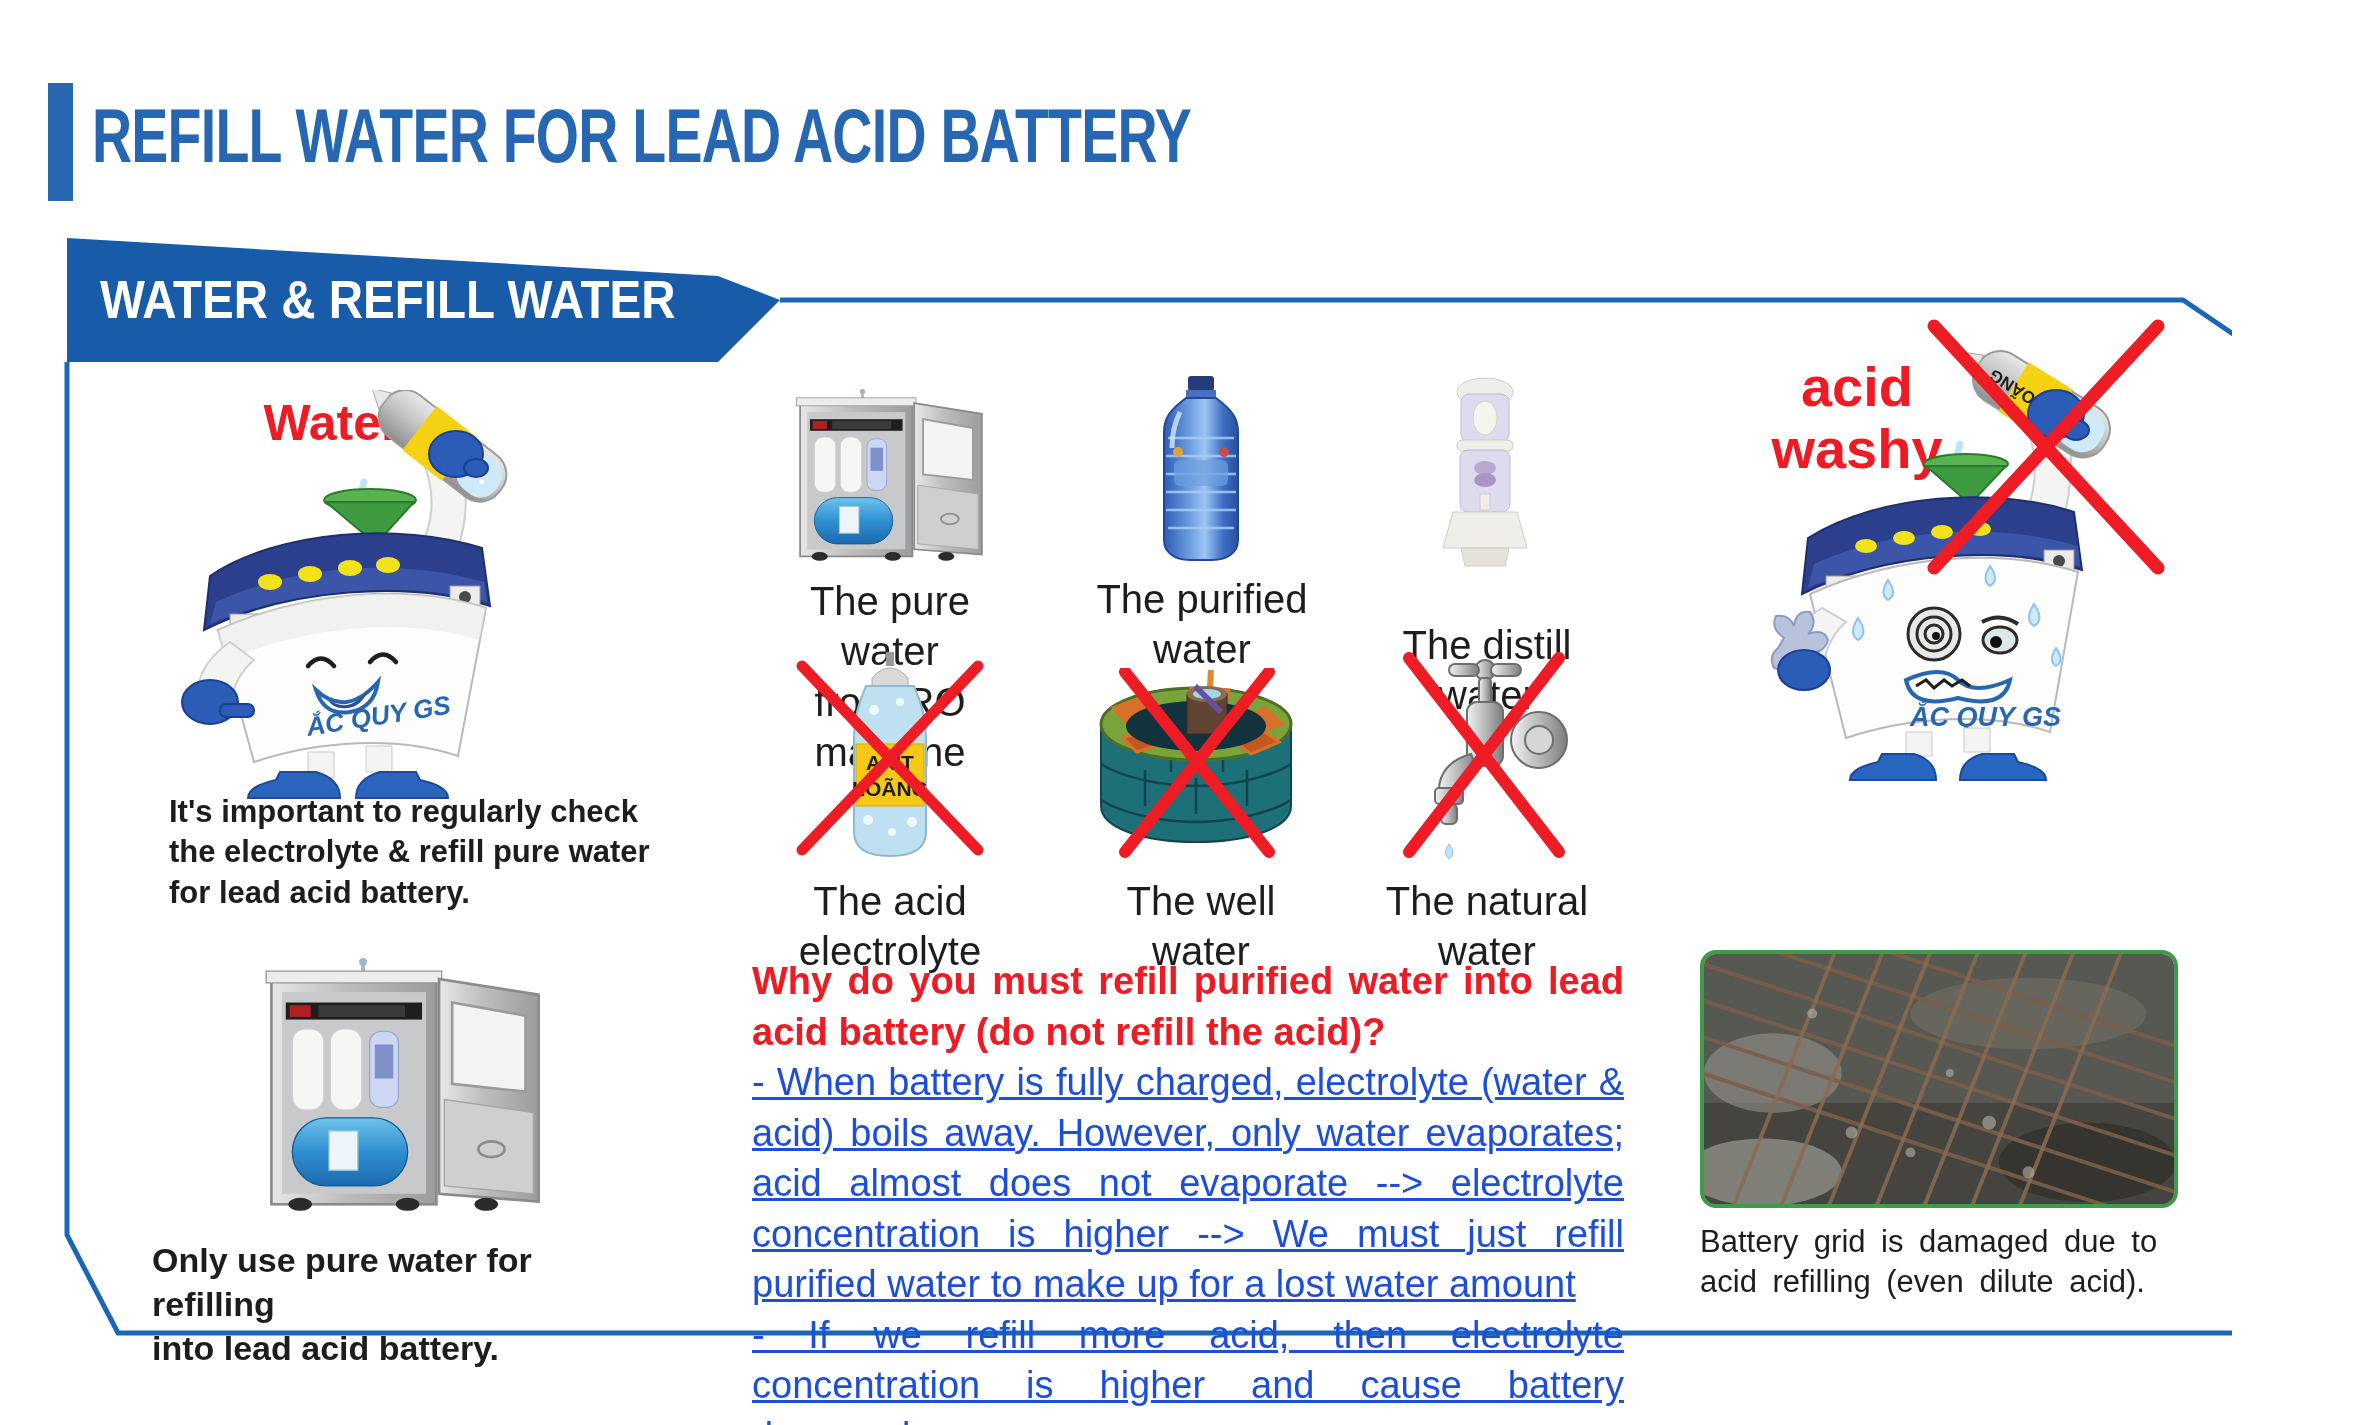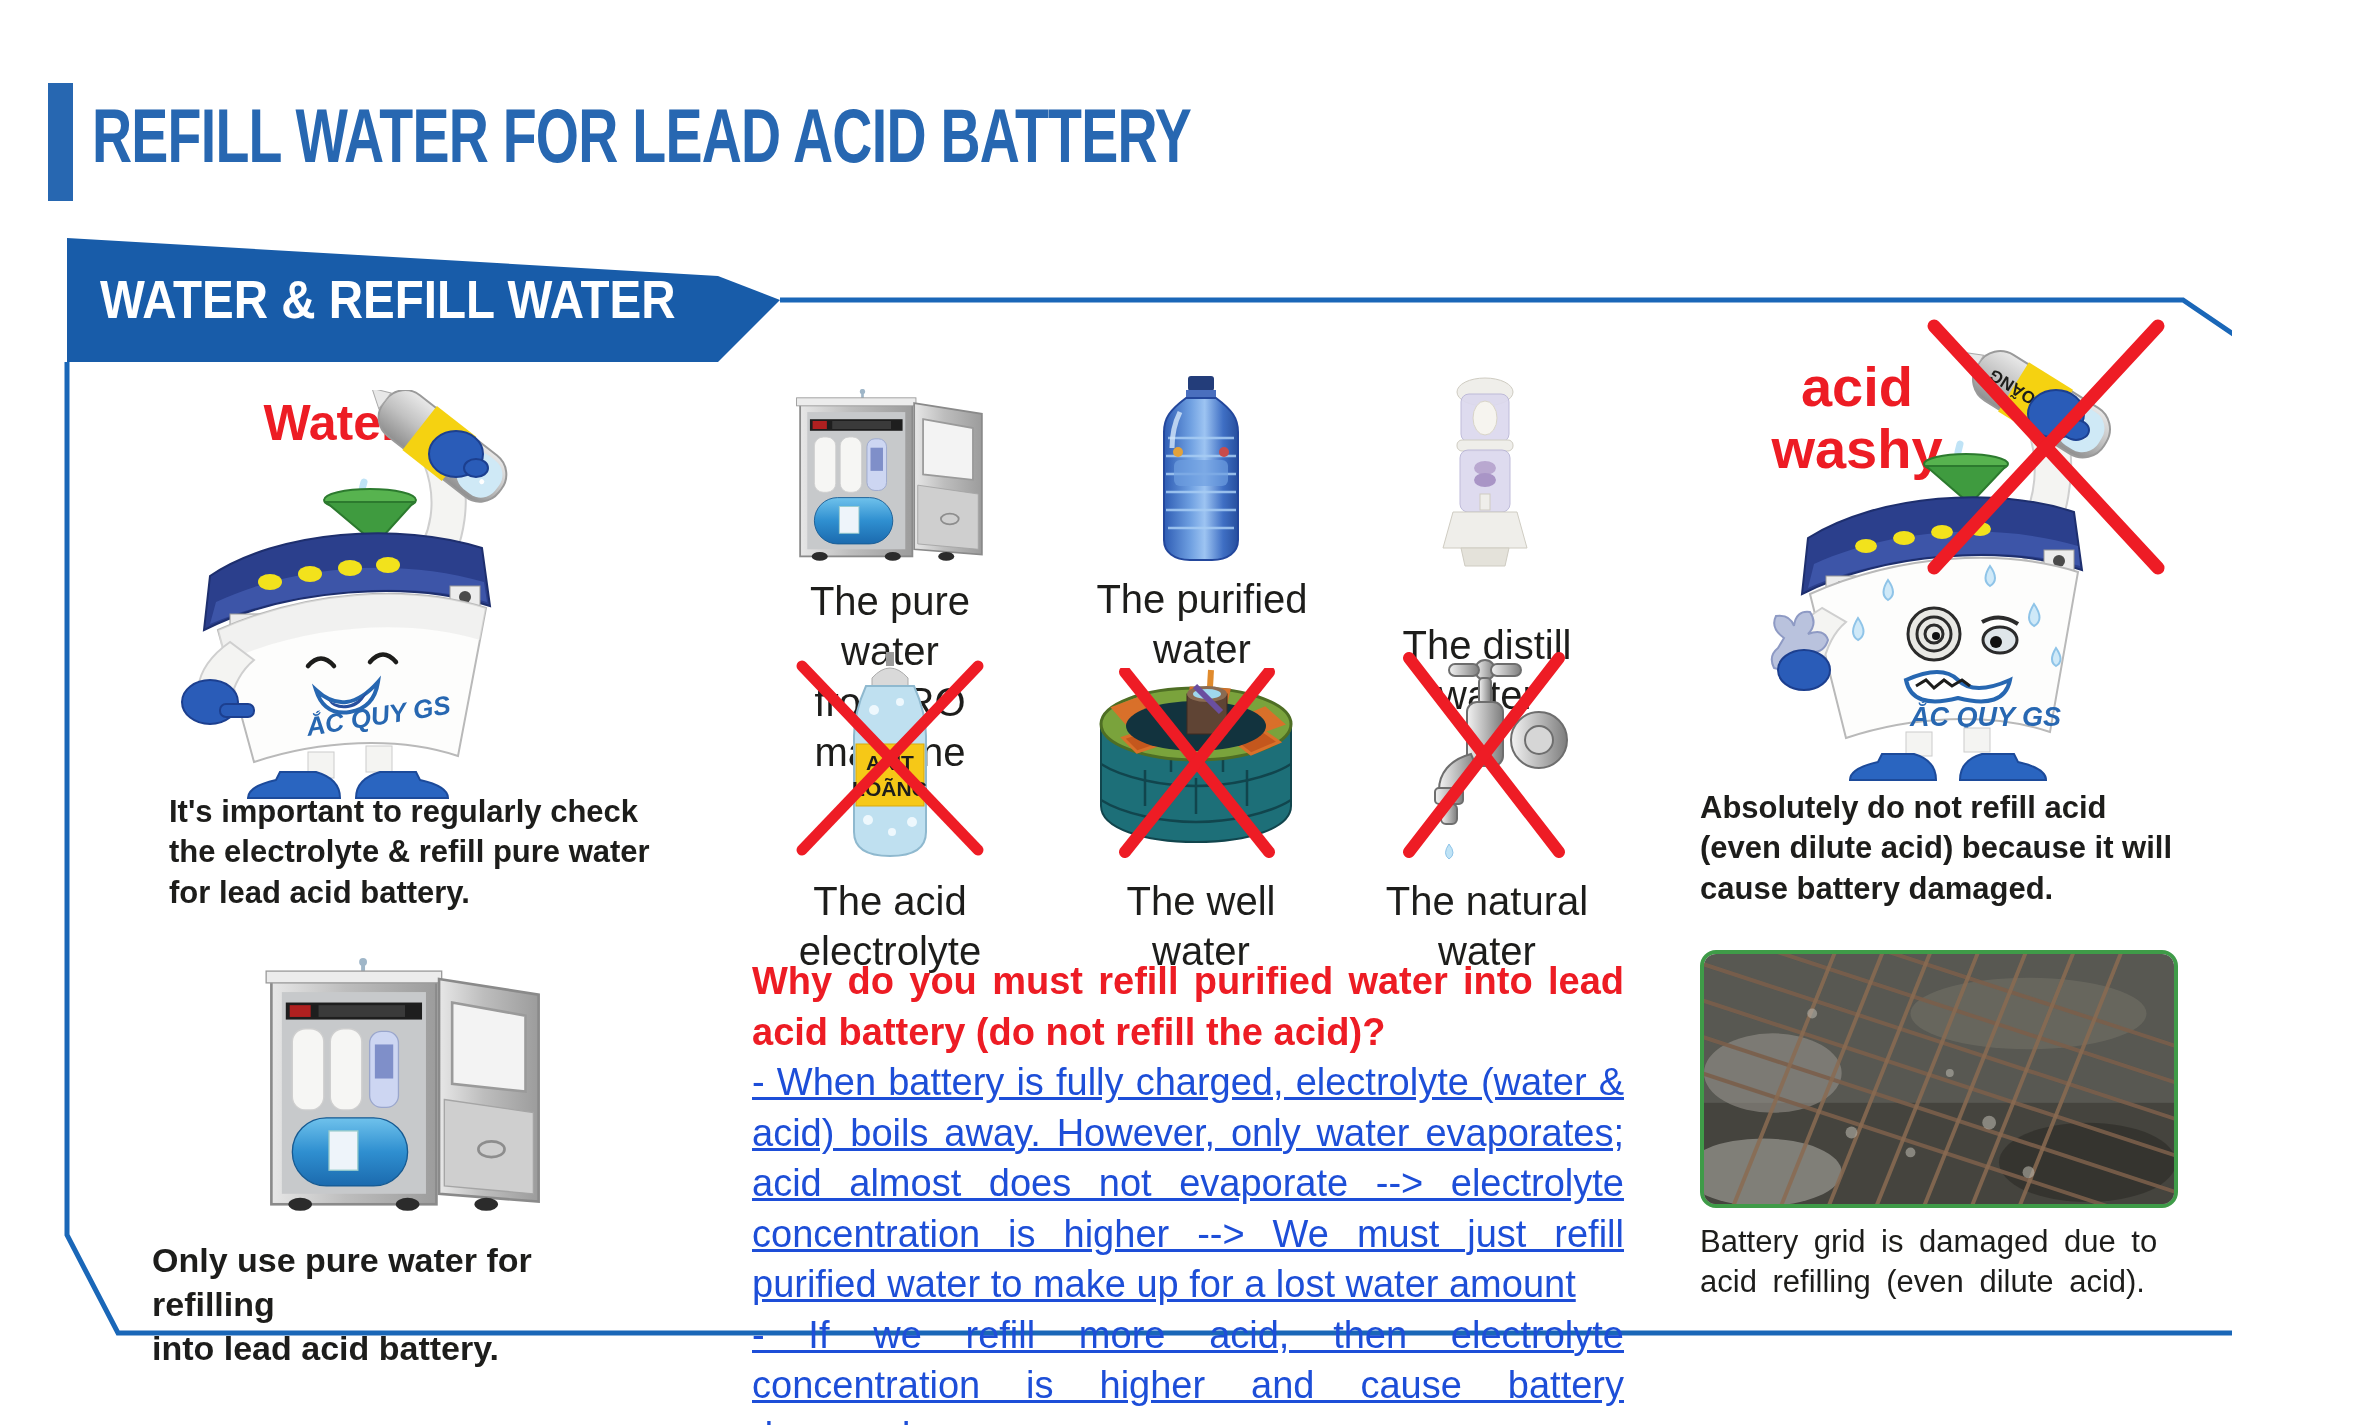--- a/index.html
+++ b/index.html
@@ -380,23 +380,20 @@
     <rect x="226" y="410" width="26" height="24" fill="#f4f4f2" stroke="#cccccc"></rect>
     <path d="M140,444 C122,448 112,454 112,462 L198,462 C198,448 190,440 176,436 L144,436 Z" fill="#2a65c0" stroke="#1c4a9a" stroke-width="2"></path>
     <path d="M280,444 C298,448 308,454 308,462 L222,462 C222,448 230,440 244,436 L276,436 Z" fill="#2a65c0" stroke="#1c4a9a" stroke-width="2"></path>
 
     <g stroke="#ee1c25" stroke-width="13" stroke-linecap="round">
       <line x1="196" y1="8" x2="420" y2="250"></line>
       <line x1="420" y1="8" x2="196" y2="250"></line>
     </g>
   </svg>
 
-  <div class="abs warning">Absolutely do not refill acid
-(even dilute acid) because it will
-cause battery damaged.</div>
 
   <div class="abs photo">
     <svg width="100%" height="100%" viewBox="0 0 478 252" preserveAspectRatio="none">
       <rect width="478" height="252" fill="#585852"></rect>
       <rect x="0" y="150" width="478" height="102" fill="#45443e"></rect>
       <ellipse cx="70" cy="120" rx="70" ry="40" fill="#9a988f" opacity="0.55"></ellipse>
       <ellipse cx="60" cy="220" rx="80" ry="34" fill="#a9a7a0" opacity="0.6"></ellipse>
       <ellipse cx="330" cy="60" rx="120" ry="36" fill="#6e6c63" opacity="0.7"></ellipse>
       <ellipse cx="390" cy="210" rx="90" ry="40" fill="#2f2e29" opacity="0.7"></ellipse>
       <g stroke="#7b5f4b" stroke-width="4" opacity="0.9" transform="rotate(18 239 126)">

